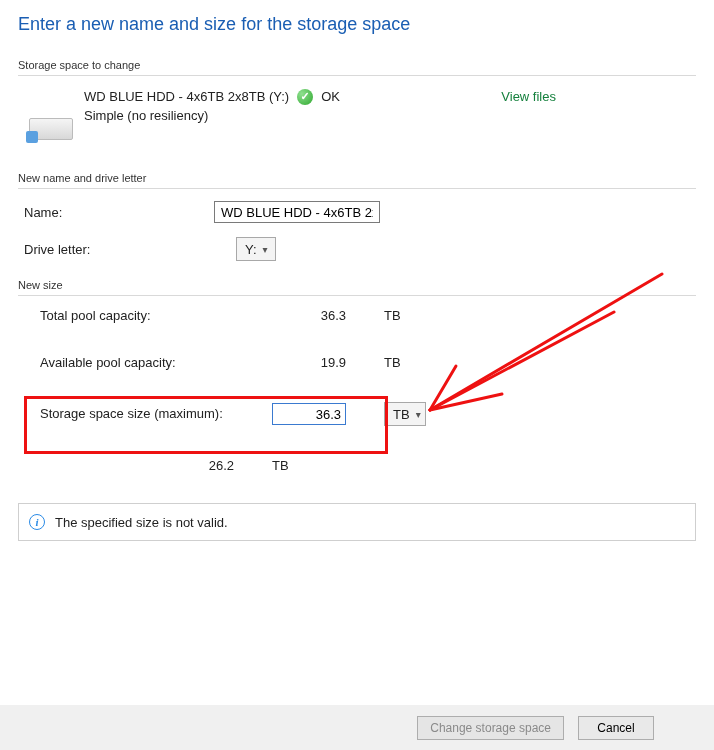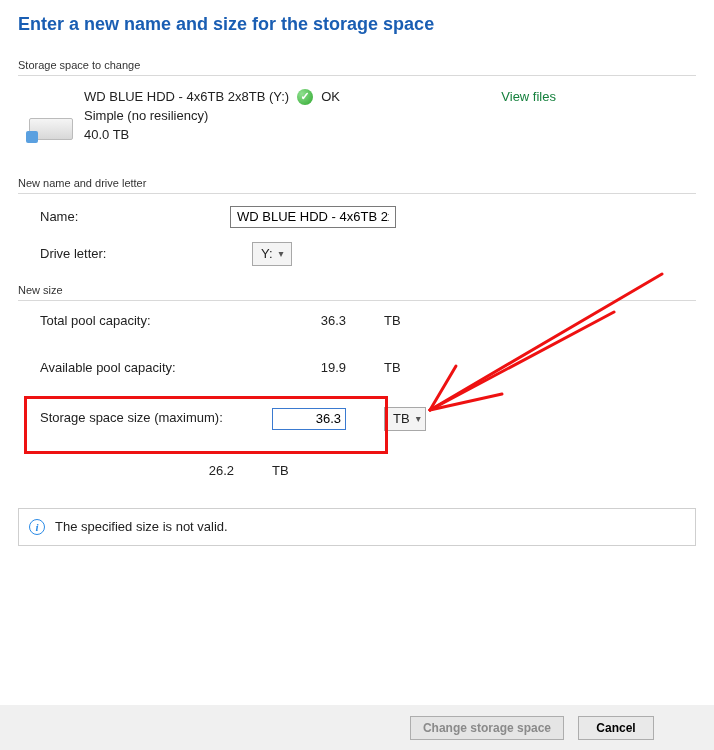--- a/index.html
+++ b/index.html
@@ -15,21 +15,21 @@
     position: relative;
   }
   .page {
     padding: 10px 18px 0 18px;
     box-sizing: border-box;
     width: 714px;
   }
   .title {
     color: #1a5eb3;
     font-size: 18px;
-    font-weight: 700;
+    font-weight: 400;
     margin: 4px 0 24px 0;
   }
   .section-header {
     color: #333;
     font-size: 11px;
     margin-bottom: 4px;
   }
   .hr {
     border: none;
     border-top: 1px solid #d9d9d9;
@@ -84,21 +84,21 @@
   }
   .link {
     color:#15803d;
     cursor:pointer;
   }
   .form-grid {
     display:grid;
     grid-template-columns: 190px 120px 60px 100px;
     row-gap: 14px;
     align-items:center;
-    margin-left:22px;
+    margin-left:6px;
     margin-bottom:18px;
   }
   .form-grid .lbl { color:#222; }
   .text-input {
     width:166px;
     height:22px;
     border:1px solid #7a7a7a;
     padding:0 6px;
     font-family:inherit;
     font-size:13px;
@@ -177,21 +177,20 @@
     box-sizing:border-box;
   }
   .btn {
     height:24px;
     min-width:76px;
     padding:0 12px;
     border:1px solid #adadad;
     background:#e9e9e9;
     font-family:inherit;font-size:12px;
     cursor:pointer;
-    font-weight:bold;
   }
   .btn.disabled {
     color:#8a8a8a;
     background:#e5e5e5;
     cursor:default;
   }
   .annotation-arrow {
     position:absolute;
     pointer-events:none;
   }
@@ -211,21 +210,20 @@
       <div class="drive-icon"></div>
     </div>
     <div class="space-details">
       <div class="space-line1">
         <span>WD BLUE HDD - 4x6TB 2x8TB (Y:)</span>
         <span class="ok-badge">✓</span>
         <span>OK</span>
         <span class="link view-files">View files</span>
       </div>
       <div>Simple (no resiliency)</div>
-      <div>40.0 TB</div>
     </div>
   </div>
 
   <div class="section-header">New name and drive letter</div>
   <hr class="hr">
 
   <div class="form-grid">
     <div class="lbl">Name:</div>
     <div style="grid-column: span 3;">
       <input class="text-input" type="text" value="WD BLUE HDD - 4x6TB 2x8TB" style="">

